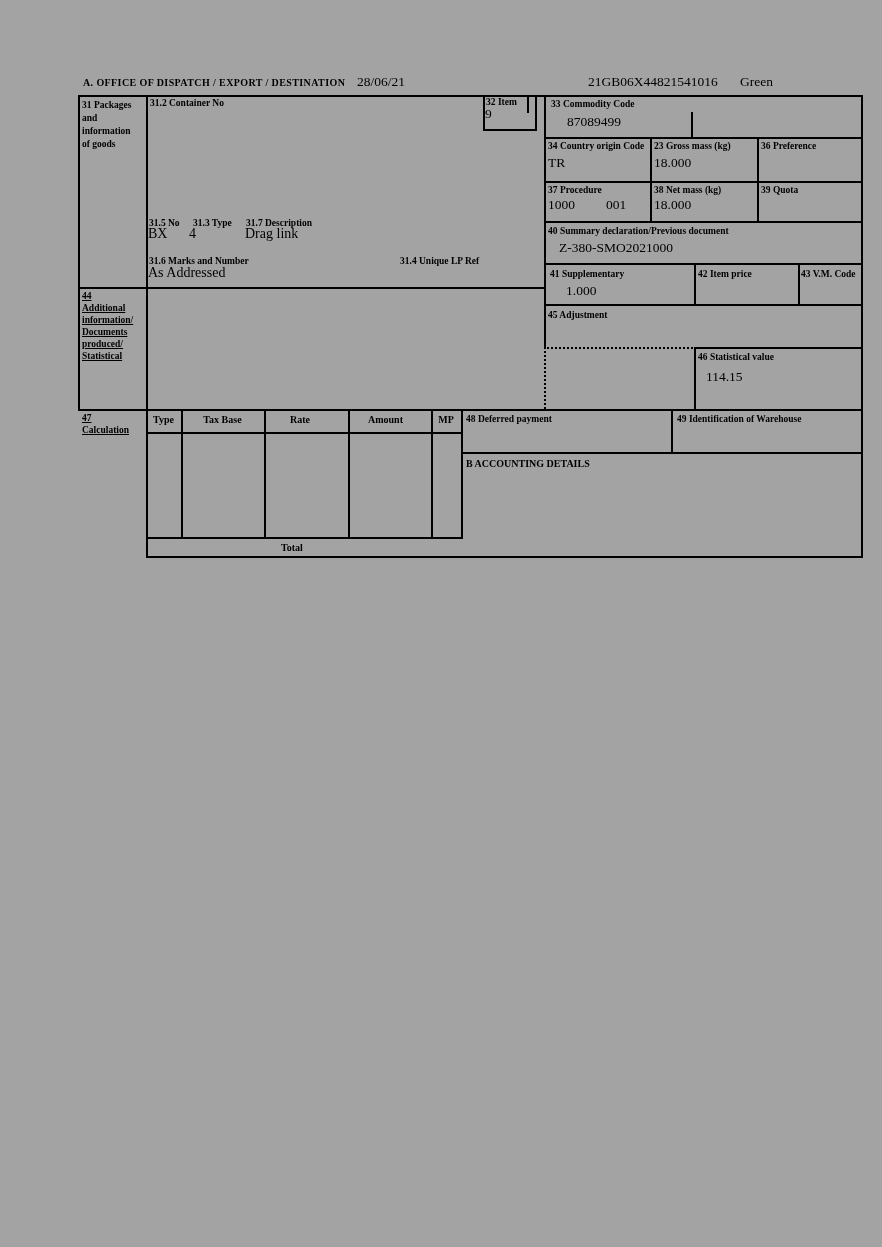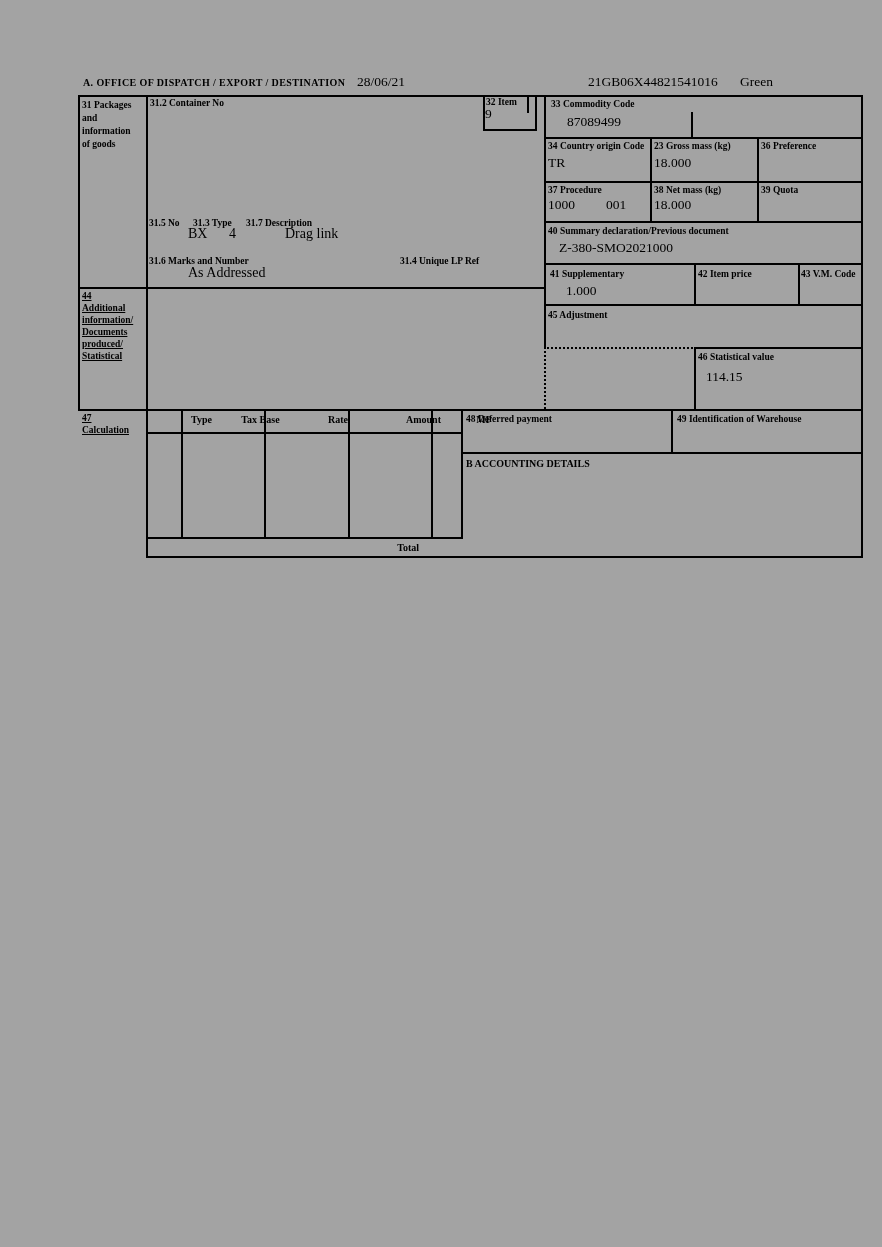--- a/index.html
+++ b/index.html
@@ -3,28 +3,28 @@
 <meta charset="utf-8">
 <style>
   html,body{margin:0;padding:0;background:#ffffff;}
   .page{position:relative;width:882px;height:1247px;background:#a3a3a3;overflow:hidden;
         font-family:"Liberation Serif","DejaVu Serif",serif;color:#000;}
   .t{position:absolute;white-space:nowrap;color:#000;}
   .title{font:bold 10px "Liberation Serif","DejaVu Serif",serif;letter-spacing:.4px;}
   .lbl{font:bold 9.5px "Liberation Serif","DejaVu Serif",serif;}
   .hdr{font:bold 10px "Liberation Serif","DejaVu Serif",serif;}
   .val{font:13.5px "Liberation Serif","DejaVu Serif",serif;}
-  .val14{font:14px "Liberation Serif","DejaVu Serif",serif;margin-left:40px;}
+  .val14{font:14px "Liberation Serif","DejaVu Serif",serif;}
   .lblblock{position:absolute;font:bold 9.5px "Liberation Serif","DejaVu Serif",serif;line-height:13px;color:#000;}
   .lblblock.tight{line-height:12px;text-decoration:underline;}
   .hl{position:absolute;height:2px;background:#000;}
   .vl{position:absolute;width:2px;background:#000;}
   .hld{position:absolute;height:0;border-top:2px dotted #000;}
   .vld{position:absolute;width:0;border-left:2px dotted #000;}
-  .cell{position:absolute;overflow:hidden;margin-left:38px;}
+  .cell{position:absolute;overflow:hidden;}
 </style>
 </head>
 <body>
 
 <div class="page">
 
   <div class="t title" style="left:83px;top:77px">A.  OFFICE OF DISPATCH / EXPORT / DESTINATION</div>
   <div class="t val" style="left:357px;top:74px">28/06/21</div>
   <div class="t val" style="left:588px;top:74px">21GB06X44821541016</div>
   <div class="t val" style="left:740px;top:74px">Green</div>
@@ -133,19 +133,19 @@
 
   <div class="lblblock tight" style="left:82px;top:412px">
     <div>47</div>
     <div>Calculation</div>
   </div>
   <div class="cell hdr" style="left:146px;top:414px;width:35px;text-align:center">Type</div>
   <div class="cell hdr" style="left:181px;top:414px;width:83px;text-align:center">Tax Base</div>
   <div class="cell hdr" style="left:264px;top:414px;width:72px;text-align:center">Rate</div>
   <div class="cell hdr" style="left:348px;top:414px;width:75px;text-align:center">Amount</div>
   <div class="cell hdr" style="left:431px;top:414px;width:30px;text-align:center">MP</div>
-  <div class="cell hdr" style="left:281px;top:542px;width:100px;text-align:right">Total</div>
+  <div class="cell hdr" style="left:281px;top:542px;width:100px;text-align:left">Total</div>
 
   <div class="t lbl" style="left:466px;top:414px">48 Deferred payment</div>
   <div class="t lbl" style="left:677px;top:414px">49 Identification of Warehouse</div>
   <div class="t hdr" style="left:466px;top:458px">B ACCOUNTING DETAILS</div>
 
 </div>
 
 </body></html>

